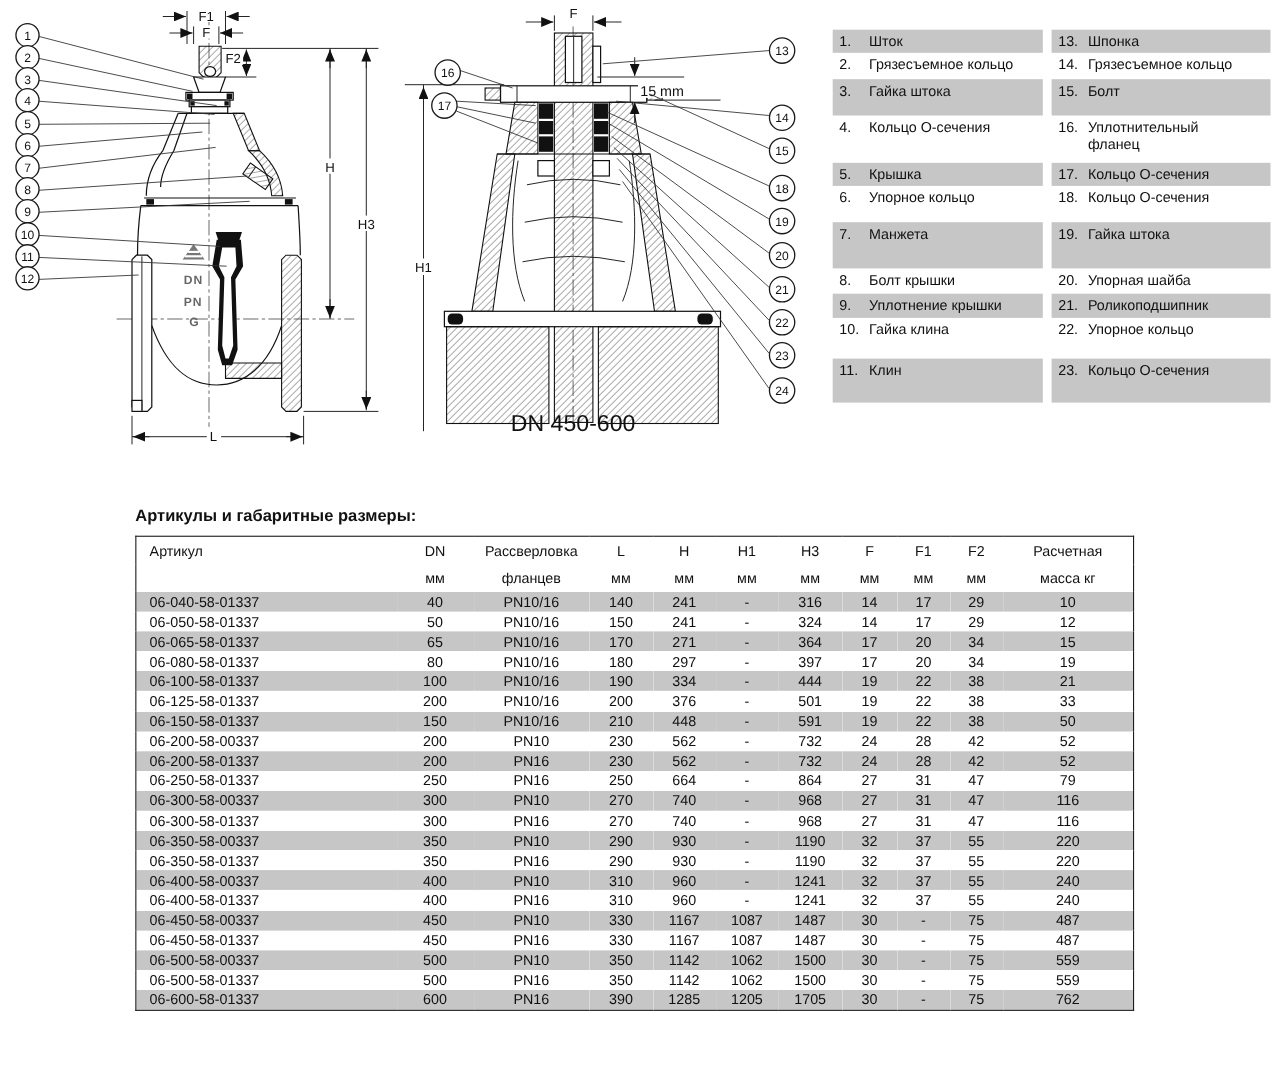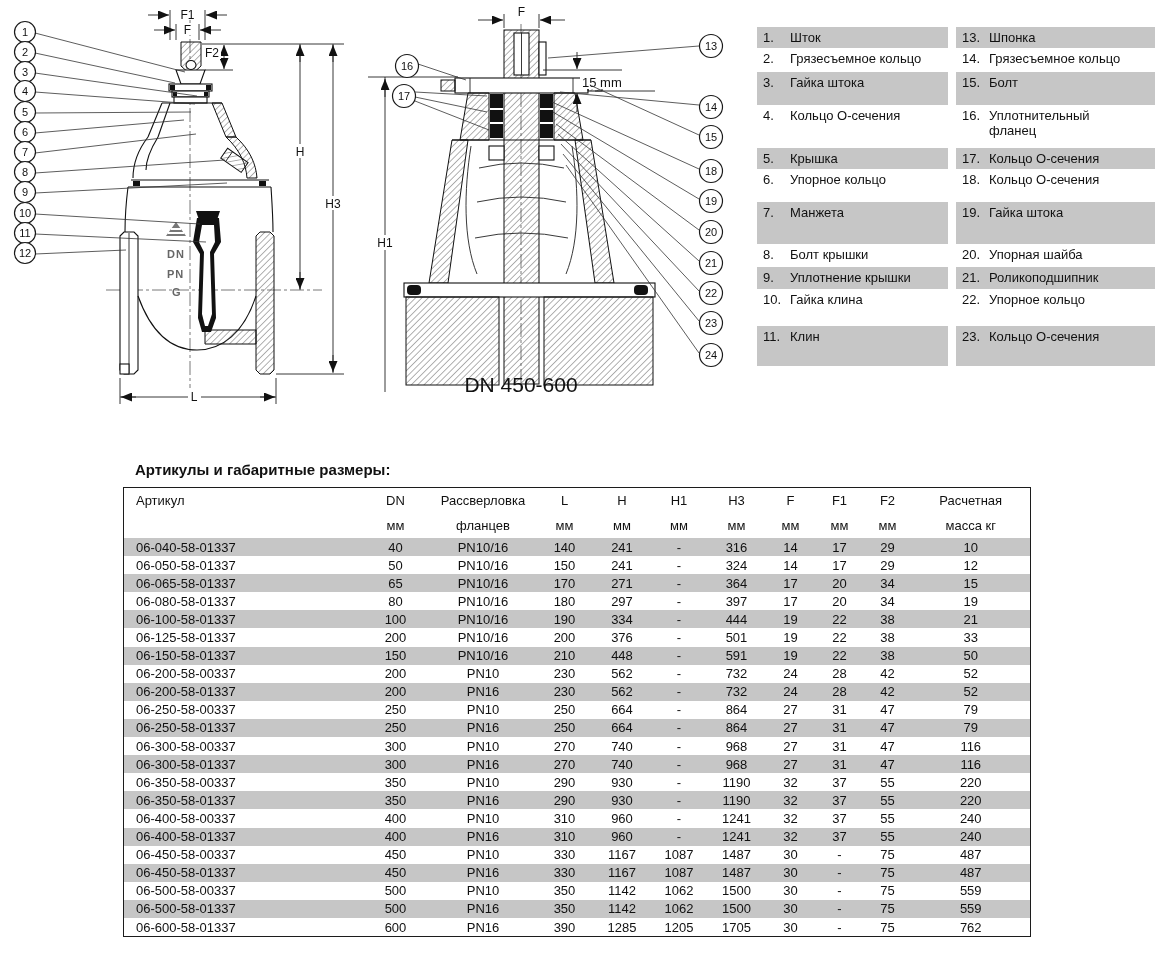--- a/index.html
+++ b/index.html
@@ -40,21 +40,21 @@
   .pl-row:nth-child(12){min-height:23px}
   .pl-cell{display:flex;align-items:flex-start;box-sizing:border-box;padding:3px 0 0 6px}
   .pl-cell.left{width:191px}
   .pl-cell.right{width:199px}
   .pl-row:nth-child(odd) .pl-cell{background:#c6c6c6}
   .pl-num{width:27px;flex:none}
   .pl-label{flex:1;white-space:pre-line}
 
   
   .dims{position:absolute;left:123px;top:461px;width:907px}
-  .dims-title{font-weight:bold;font-size:15px;margin:0 0 9px 12px}
+  .dims-title{font-weight:bold;font-size:15px;margin:0 0 9px 0}
   table.dim-table{border-collapse:collapse;table-layout:fixed;width:907px;
     border:1.5px solid #1c1c1c;font-size:13px}
   .dim-table th{font-weight:normal;height:25px;text-align:center;padding:0;white-space:nowrap}
   .dim-table td{height:18.1px;text-align:center;padding:0;white-space:nowrap;overflow:hidden}
   .dim-table td:first-child,.dim-table th:first-child{text-align:left;padding-left:12px}
   .dim-table tbody tr:nth-child(odd){background:#c6c6c6}
 </style>
 </head>
 <body>
 
@@ -622,33 +622,20 @@
         <td>230</td>
         <td>562</td>
         <td>-</td>
         <td>732</td>
         <td>24</td>
         <td>28</td>
         <td>42</td>
         <td>52</td>
       </tr>
         <tr>
-        <td>06-250-58-00337</td>
-        <td>250</td>
-        <td>PN10</td>
-        <td>250</td>
-        <td>664</td>
-        <td>-</td>
-        <td>864</td>
-        <td>27</td>
-        <td>31</td>
-        <td>47</td>
-        <td>79</td>
-      </tr>
-        <tr>
         <td>06-250-58-01337</td>
         <td>250</td>
         <td>PN16</td>
         <td>250</td>
         <td>664</td>
         <td>-</td>
         <td>864</td>
         <td>27</td>
         <td>31</td>
         <td>47</td>

